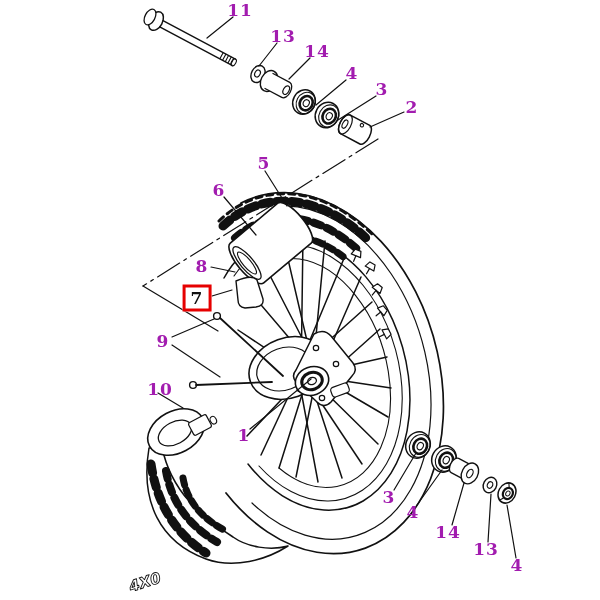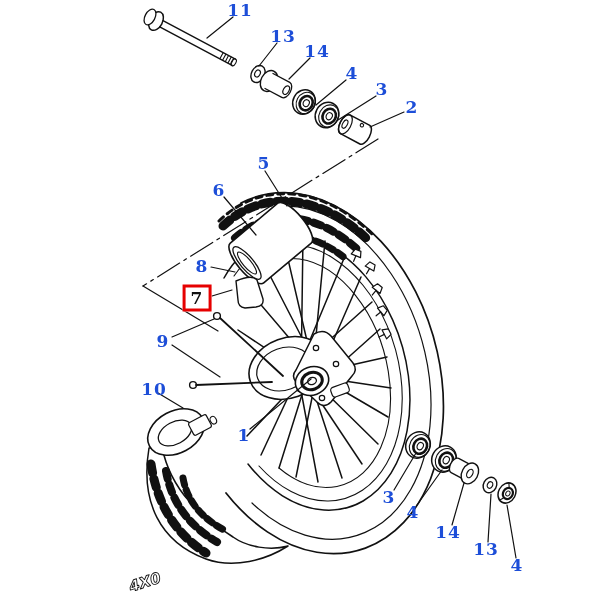--- a/index.html
+++ b/index.html
@@ -3,21 +3,21 @@
 <meta charset="utf-8">
 <style>
   html,body{margin:0;padding:0;background:#ffffff;}
   .stage{
     position:relative;width:600px;height:600px;background:#ffffff;
     font-family:"DejaVu Serif", serif;overflow:hidden;
   }
   .stage svg{position:absolute;left:0;top:0;}
   .callout{
     position:absolute;transform:translate(-50%,-50%);
-    font-weight:bold;font-size:17px;line-height:1;color:#1d4ed8;
+    font-weight:bold;font-size:17px;line-height:1;color:#a21caf;
     letter-spacing:1px;white-space:nowrap;user-select:none;
   }
   .callout.highlight{
     border:3px solid #e60000;padding:2px 5px;color:#111;background:#fff;
   }
 </style>
 </head>
 <body>
 
 <div class="stage">
@@ -251,20 +251,20 @@
 <span class="callout" style="left:317px;top:51px">14</span>
 <span class="callout" style="left:352px;top:73px">4</span>
 <span class="callout" style="left:382px;top:89px">3</span>
 <span class="callout" style="left:412px;top:107px">2</span>
 <span class="callout" style="left:264px;top:163px">5</span>
 <span class="callout" style="left:219px;top:190px">6</span>
 <span class="callout" style="left:202px;top:266px">8</span>
 <span class="callout highlight" style="left:197px;top:298px">7</span>
 <span class="callout" style="left:163px;top:341px">9</span>
 <span class="callout" style="left:244px;top:435px">1</span>
-<span class="callout" style="left:154px;top:389px">10</span>
+<span class="callout" style="left:160px;top:389px">10</span>
 <span class="callout" style="left:389px;top:497px">3</span>
 <span class="callout" style="left:413px;top:512px">4</span>
 <span class="callout" style="left:448px;top:532px">14</span>
 <span class="callout" style="left:486px;top:549px">13</span>
 <span class="callout" style="left:517px;top:565px">4</span>
 
 </div>
 
 </body></html>

